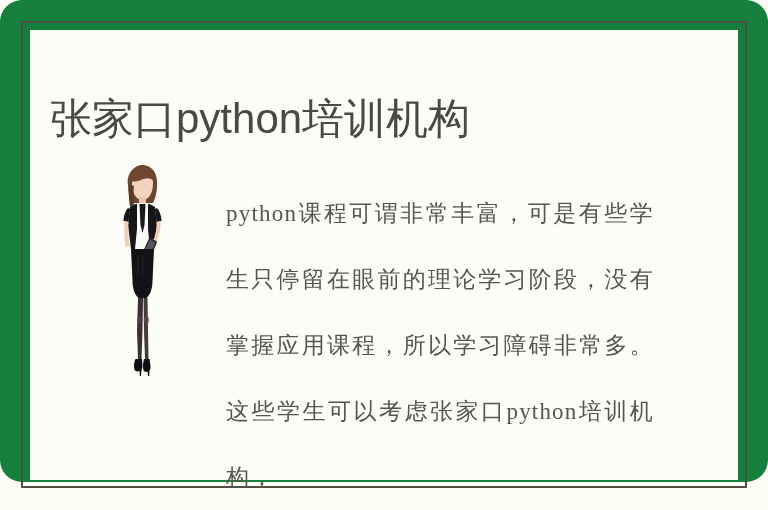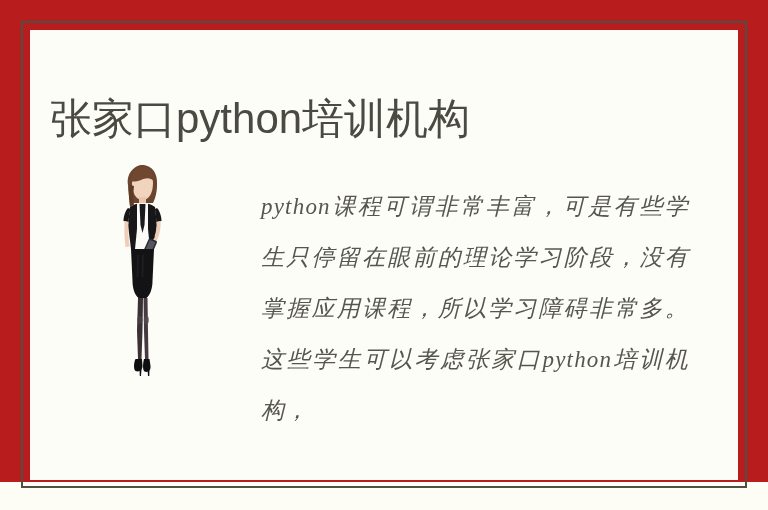--- a/index.html
+++ b/index.html
@@ -11,21 +11,22 @@
     height: 510px;
     background: #FDFDF6;
     font-family: "Liberation Sans", sans-serif;
     overflow: hidden;
   }
 
   .page {
     position: relative;
     width: 768px;
     height: 482px;
-    background: #b91c1c;
+    background: #15803d;
+    border-radius: 22px;
   }
 
   
   .frame-outer {
     position: absolute;
     left: 21px;
     top: 21px;
     width: 726px;
     height: 467px;
     border: 2px solid #4F4F46;
@@ -77,25 +78,23 @@
 
   
   .body-text {
     position: absolute;
     left: 196px;
     top: 128px;
     width: 428px;
     color: #57564E;
     font-family: "Liberation Serif", "DejaVu Serif", serif;
     font-size: 23px;
-    line-height: 51px;
+    line-height: 66px;
     letter-spacing: 1.2px;
     text-align: justify;
-    font-style: italic;
-    margin-left: 35px;
   }
 </style>
 </head>
 <body>
 
 <div class="page">
 
   <div class="frame-outer"></div>
   <div class="frame-inner"></div>
 

